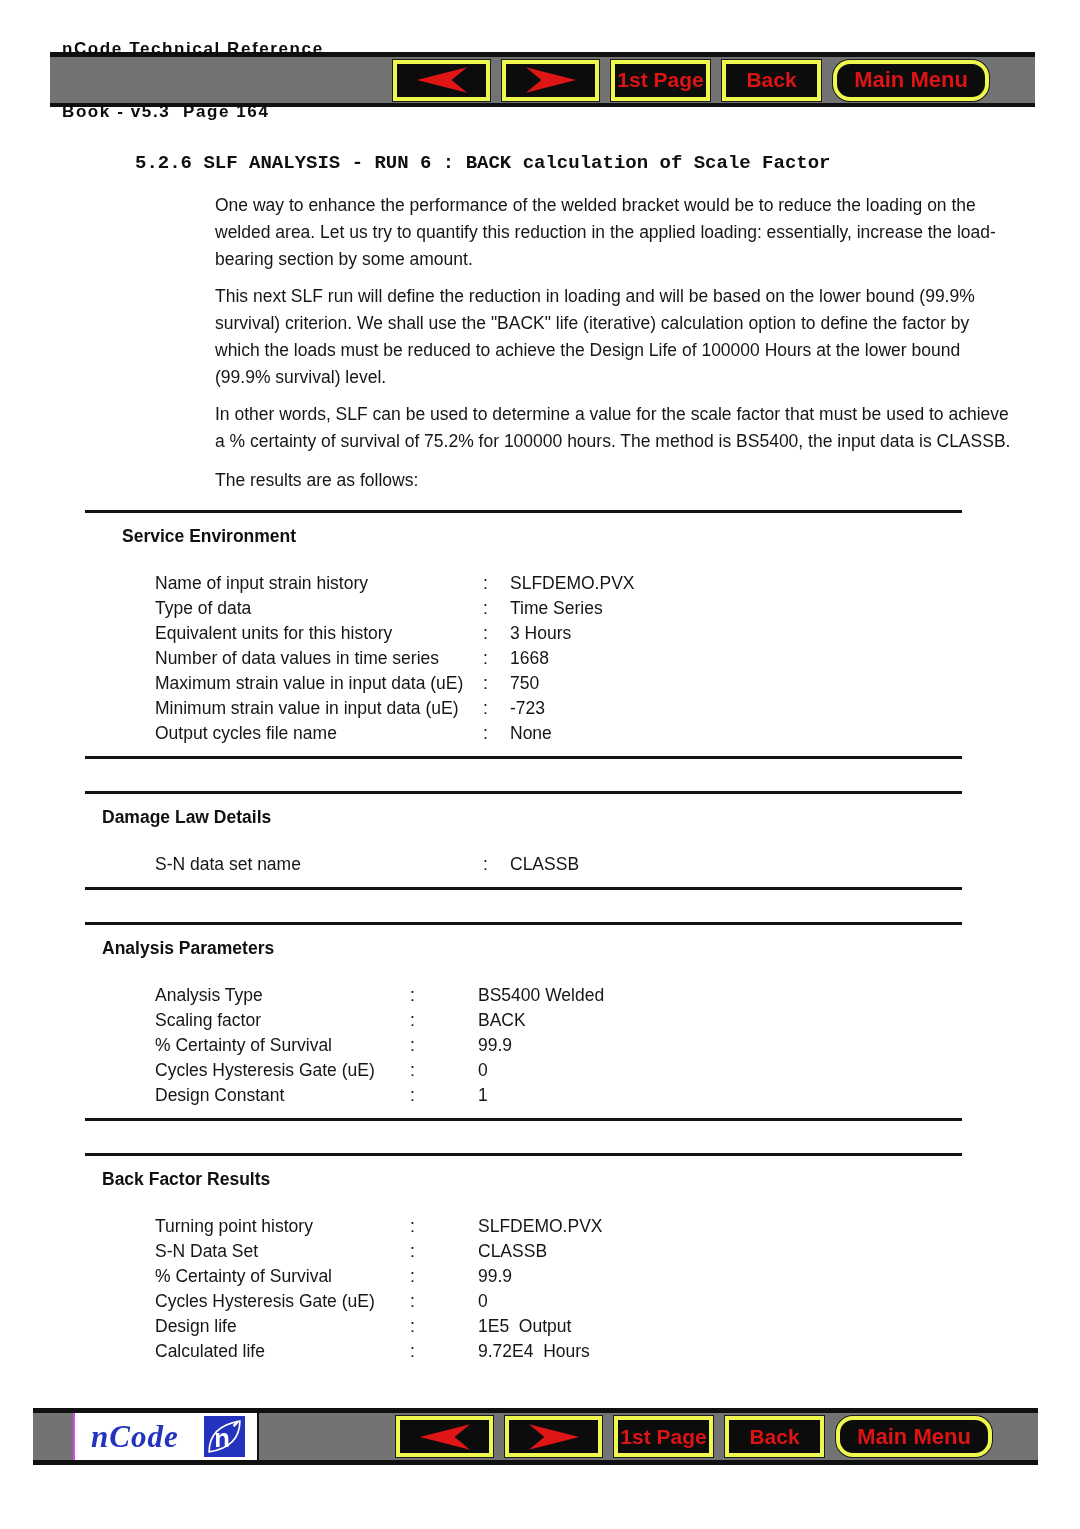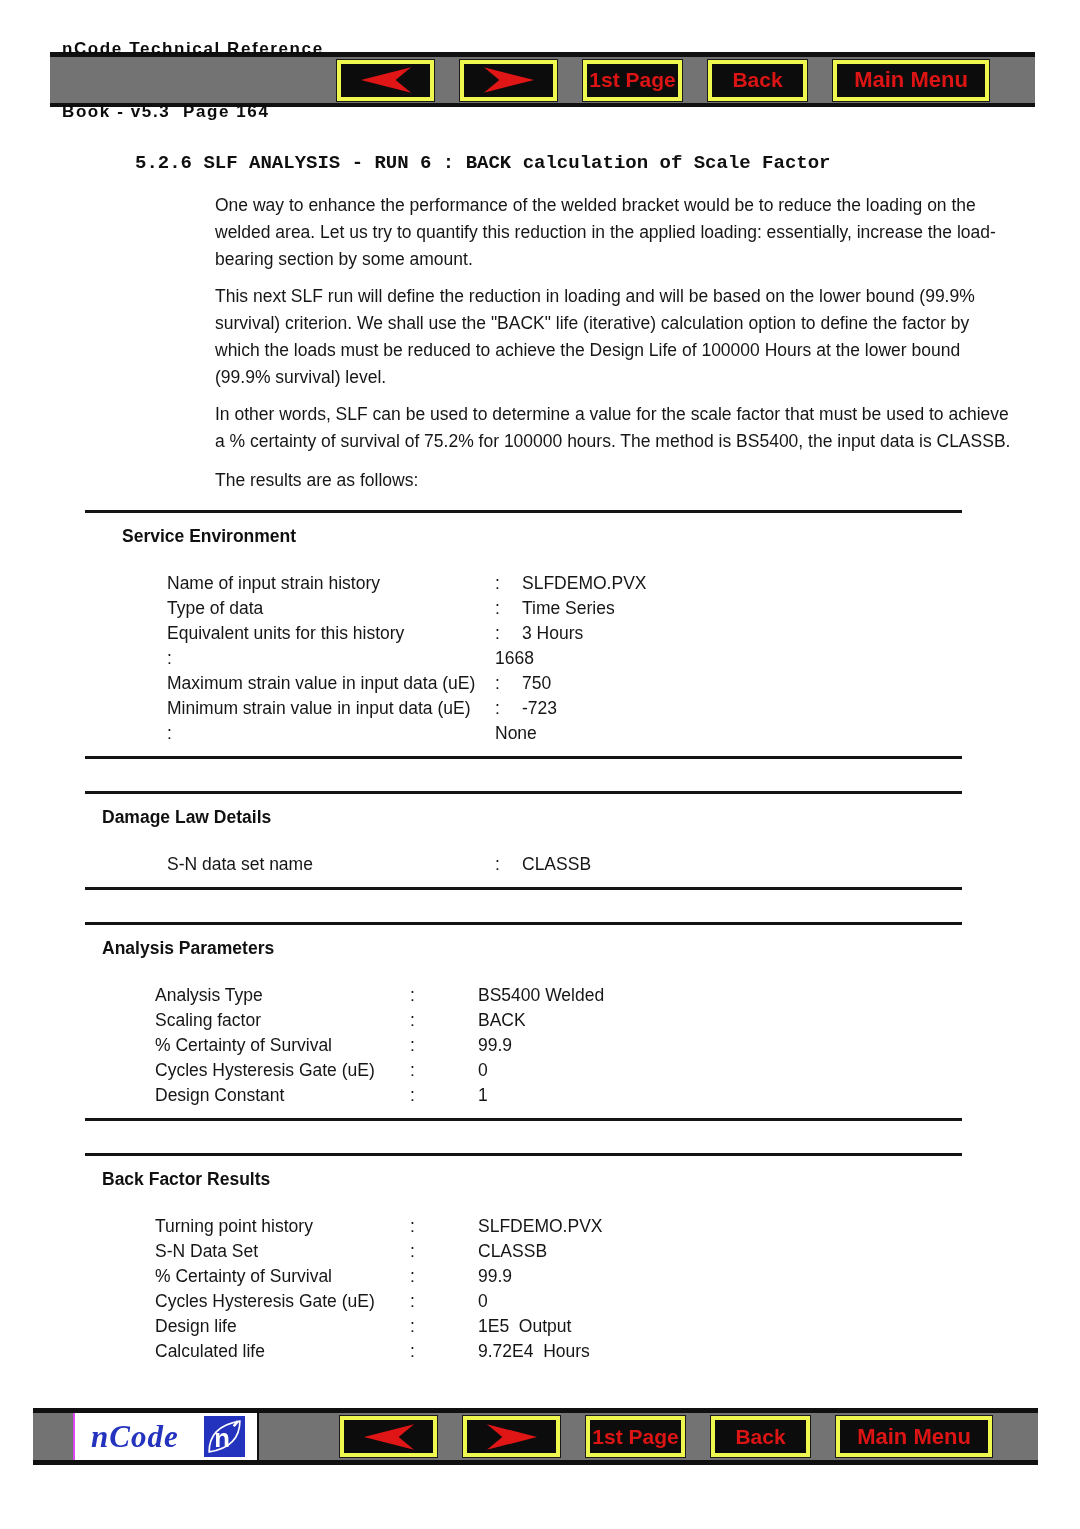--- a/index.html
+++ b/index.html
@@ -14,32 +14,32 @@
     position:absolute; background:#737373;
     border-top:5px solid #101010; border-bottom:4px solid #101010;
     display:flex; align-items:center; box-sizing:content-box;
   }
   .topbar    { top:52px;   left:50px; right:45px; height:46px; }
   .bottombar { top:1408px; left:33px; right:42px; height:47px; border-bottom:5px solid #101010; }
 
   .bar-title { padding-left:12px; font-weight:bold; font-size:17px; line-height:21px;
                letter-spacing:1.6px; color:#0c0c0c; white-space:pre; }
 
-  .nav { margin-left:auto; display:flex; gap:26px; padding-right:46px; align-items:center; }
+  .nav { margin-left:auto; display:flex; gap:12px; padding-right:46px; align-items:center; }
   .navbtn {
     box-sizing:border-box; height:41px; background:#0c0c0c;
     border:4px solid #EFF84E; box-shadow:0 0 0 1px #1a1a1a;
     display:flex; align-items:center; justify-content:center;
     color:#DC1414; font-family:"Liberation Sans", sans-serif;
     font-weight:bold; font-size:21px; padding:0; cursor:pointer; white-space:pre;
   }
   .w-arrow { width:97px; }
   .w-first { width:99px; }
   .w-back  { width:99px; }
-  .w-menu  { width:156px; font-size:22px; }
+  .w-menu  { width:156px; font-size:22px;border-radius:17px; }
   .arrow-svg { width:54px; height:28px; display:block; }
 
   
   .logo {
     margin-left:40px; align-self:stretch; background:#ffffff;
     border-left:2px solid #d946ef; border-right:2px solid #111;
     display:flex; align-items:center; padding:0 12px 0 16px; gap:25px;
   }
   .logo-text {
     font-family:"Liberation Serif", serif; font-style:italic; font-weight:bold;
@@ -57,21 +57,21 @@
   .rule { height:3px; background:#141414; margin-left:85px; width:877px; }
   .rule-first   { margin-top:16px; }
   .rule-gap     { margin-top:32px; }
   .rule-after   { margin-top:10px; }
 
   .stitle { font-size:17.5px; font-weight:bold; margin:13px 0 0 102px; color:#101010; }
   .stitle-se { margin-left:122px; }
 
   .rows { margin-top:24px; margin-left:155px; font-size:17.5px; line-height:25px; }
   .row  { display:grid; }
-  .rows-wide   .row { grid-template-columns:328px 27px auto;margin-left:12px; }
+  .rows-wide   .row { grid-template-columns:328px 27px auto; }
   .rows-narrow .row { grid-template-columns:255px 68px auto; }
   .val { white-space:pre; }
 </style>
 </head>
 <body>
 
 <div class="page">
 
   <header class="bar topbar">
     <div class="bar-title">
@@ -115,34 +115,36 @@
         <span class="lbl">Type of data</span>
         <span class="sep">:</span>
         <span class="val">Time Series</span>
       </div>
       <div class="row">
         <span class="lbl">Equivalent units for this history</span>
         <span class="sep">:</span>
         <span class="val">3 Hours</span>
       </div>
       <div class="row">
+        <span class="lbl">Number of data values in time series</span>
         <span class="sep">:</span>
         <span class="val">1668</span>
       </div>
       <div class="row">
         <span class="lbl">Maximum strain value in input data (uE)</span>
         <span class="sep">:</span>
         <span class="val">750</span>
       </div>
       <div class="row">
         <span class="lbl">Minimum strain value in input data (uE)</span>
         <span class="sep">:</span>
         <span class="val">-723</span>
       </div>
       <div class="row">
+        <span class="lbl">Output cycles file name</span>
         <span class="sep">:</span>
         <span class="val">None</span>
       </div>
     </div>
     <div class="rule rule-after"></div>
 
     <div class="rule rule-gap"></div>
     <h2 class="stitle">Damage Law Details</h2>
     <div class="rows rows-wide">
       <div class="row">

